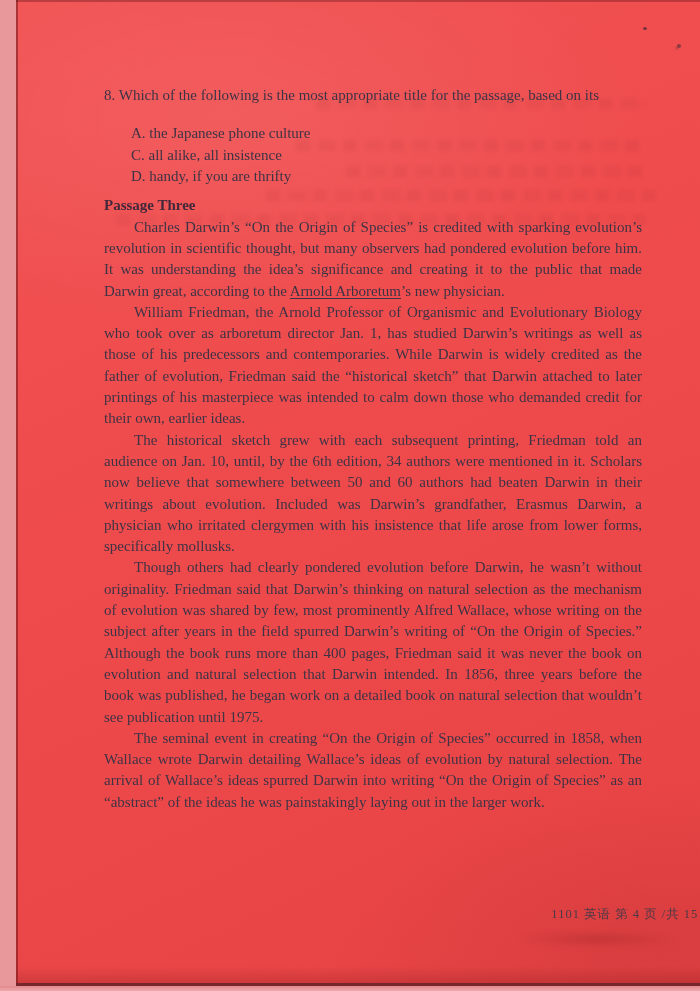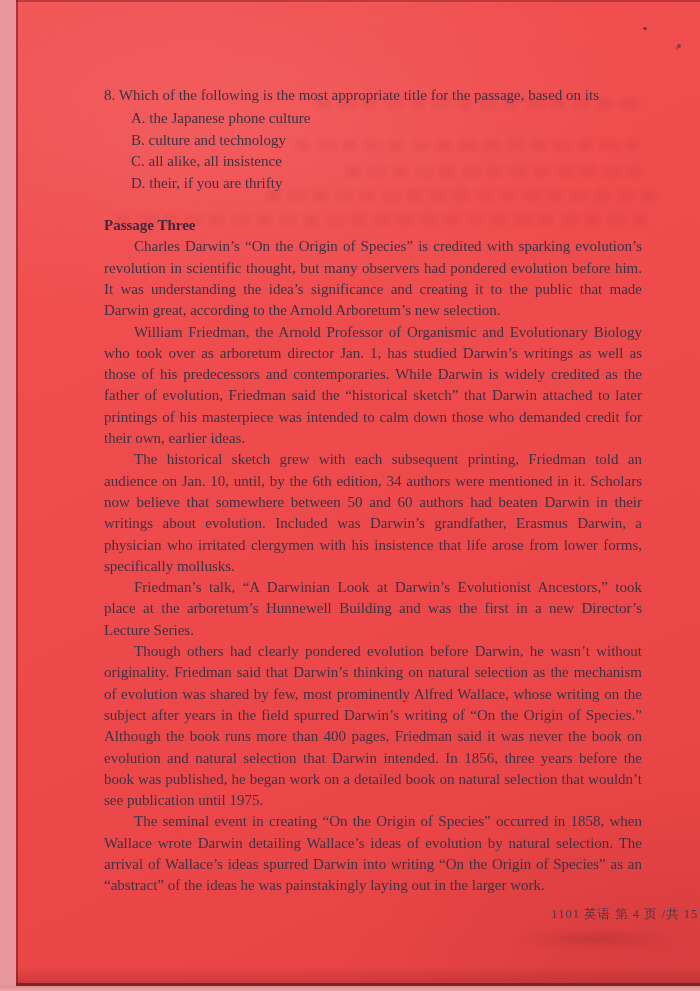--- a/index.html
+++ b/index.html
@@ -50,36 +50,36 @@
   .content {
     position: absolute;
     left: 88px; top: 84px;
     width: 538px;
     color: #3e3345;
     font-size: 15px;
     line-height: 21.3px;
   }
   .q-line1 { line-height: 22px; }
   .q-line2 { padding-left: 12px; line-height: 22px; }
-  .options { margin-top: 2px; padding-left: 27px; }
+  .options { margin-top: 17px; padding-left: 27px; }
   .option { line-height: 21.7px; }
   .passage-heading {
     font-weight: bold;
     color: #43283a;
-    margin: 20px 0 0 0;
+    margin: 7px 0 0 0;
     font-size: 15px;
     line-height: 21.6px;
   }
   .para {
     margin: 0;
     text-align: justify;
     text-indent: 30px;
     color: #3e3345;
   }
-  .underlined { text-underline-offset: 2px; }
+  .underlined { text-decoration: underline; text-underline-offset: 2px; }
   .footer {
     position: absolute;
     left: 0; top: 906px;
     width: 700px;
     text-align: right;
     font-size: 12.5px;
     color: #4b3a47;
     letter-spacing: 1px;
   }
 </style>
@@ -96,34 +96,32 @@
   <div class="smudge" style="left:330px; top:166px; width:300px;"></div>
   <div class="smudge" style="left:250px; top:190px; width:390px;"></div>
   <div class="smudge" style="left:100px; top:214px; width:530px;"></div>
   <div class="crease"></div>
 
   <div class="content">
     <div class="q-line1">8. Which of the following is the most appropriate title for the passage, based on its</div>
 
     <div class="options">
       <div class="option">A. the Japanese phone culture</div>
-      <div class="option">B. culture and technology</div>
       <div class="option">C. all alike, all insistence</div>
-      <div class="option">D. their, if you are thrifty</div>
+      <div class="option">D. handy, if you are thrifty</div>
     </div>
 
     <div class="passage-heading">Passage Three</div>
 
-    <p class="para"><span>Charles Darwin’s “On the Origin of Species” is credited with sparking evolution’s revolution in scientific thought, but many observers had pondered evolution before him. It was understanding the idea’s significance and creating it to the public that made Darwin great, according to the </span><span class="underlined">Arnold Arboretum</span><span>’s new selection.</span></p>
+    <p class="para"><span>Charles Darwin’s “On the Origin of Species” is credited with sparking evolution’s revolution in scientific thought, but many observers had pondered evolution before him. It was understanding the idea’s significance and creating it to the public that made Darwin great, according to the </span><span class="underlined">Arnold Arboretum</span><span>’s new physician.</span></p>
 
     <p class="para">William Friedman, the Arnold Professor of Organismic and Evolutionary Biology who took over as arboretum director Jan. 1, has studied Darwin’s writings as well as those of his predecessors and contemporaries. While Darwin is widely credited as the father of evolution, Friedman said the “historical sketch” that Darwin attached to later printings of his masterpiece was intended to calm down those who demanded credit for their own, earlier ideas.</p>
 
     <p class="para">The historical sketch grew with each subsequent printing, Friedman told an audience on Jan. 10, until, by the 6th edition, 34 authors were mentioned in it. Scholars now believe that somewhere between 50 and 60 authors had beaten Darwin in their writings about evolution. Included was Darwin’s grandfather, Erasmus Darwin, a physician who irritated clergymen with his insistence that life arose from lower forms, specifically mollusks.</p>
 
-    <p class="para"><span>Friedman’s talk, “A Darwinian Look at Darwin’s Evolutionist Ancestors,” took place at the arboretum’s Hunnewell Building and was the first in a new </span><span class="underlined">Director’s Lecture Series</span><span>.</span></p>
 
     <p class="para">Though others had clearly pondered evolution before Darwin, he wasn’t without originality. Friedman said that Darwin’s thinking on natural selection as the mechanism of evolution was shared by few, most prominently Alfred Wallace, whose writing on the subject after years in the field spurred Darwin’s writing of “On the Origin of Species.” Although the book runs more than 400 pages, Friedman said it was never the book on evolution and natural selection that Darwin intended. In 1856, three years before the book was published, he began work on a detailed book on natural selection that wouldn’t see publication until 1975.</p>
 
     <p class="para">The seminal event in creating “On the Origin of Species” occurred in 1858, when Wallace wrote Darwin detailing Wallace’s ideas of evolution by natural selection. The arrival of Wallace’s ideas spurred Darwin into writing “On the Origin of Species” as an “abstract” of the ideas he was painstakingly laying out in the larger work.</p>
   </div>
 
   <div class="footer">1101  英语  第 4 页 /共 15 页</div>
 
   <div class="edge-top"></div>
   <div class="edge-left"></div>

